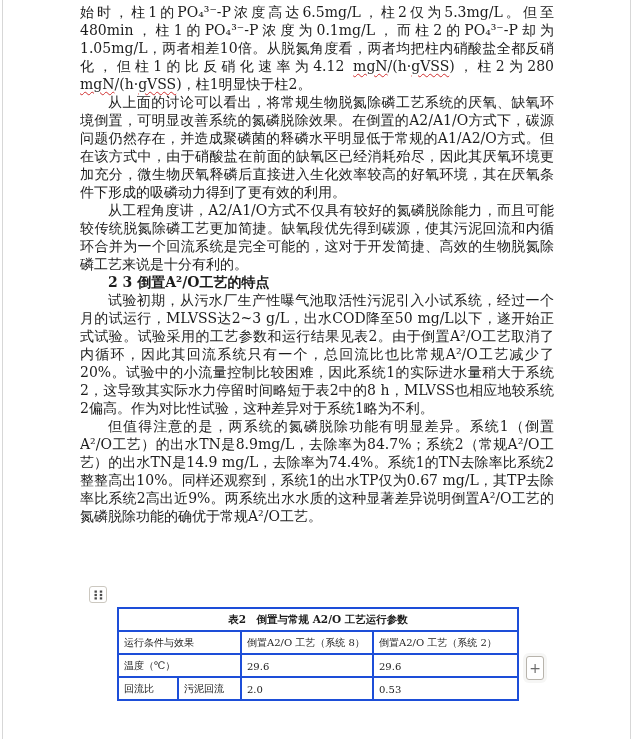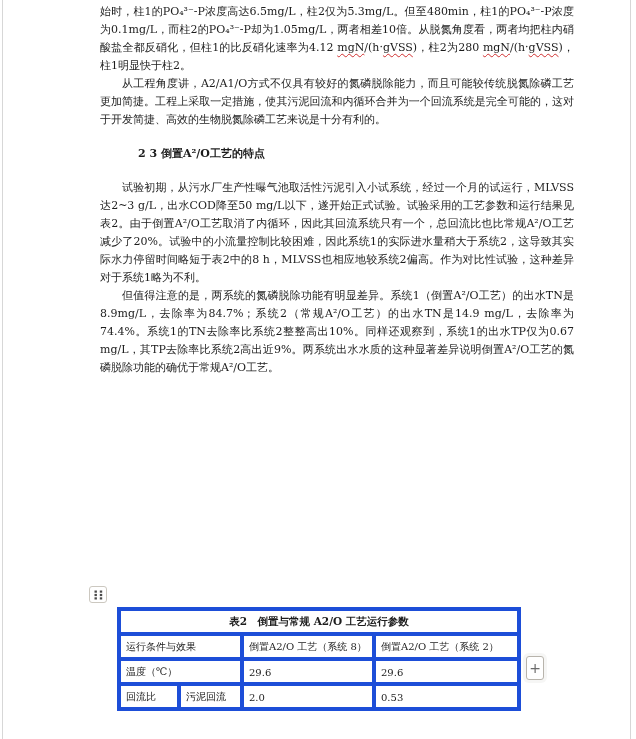--- a/index.html
+++ b/index.html
@@ -6,26 +6,26 @@
   body{
     width:636px;height:739px;position:relative;background:#ffffff;
     font-family:"DejaVu Serif","Liberation Serif",serif;
     color:#1c1c1c;overflow:hidden;
   }
   .page-edge{position:absolute;top:0;width:1px;height:739px;background:#d7d7d7;}
   .edge-left{left:2px;}
   .edge-right{left:630px;}
 
   .doc-text{
-    position:absolute;left:100px;top:3px;width:474px;height:578px;
-    font-size:11px;line-height:18px;text-align:justify;overflow:hidden;
+    position:absolute;left:80px;top:3px;width:474px;height:578px;
+    font-size:14px;line-height:18px;text-align:justify;overflow:hidden;
   }
   .para{margin:0;text-indent:2em;}
   .para.cont{text-indent:0;}
-  .heading{margin:16px;text-indent:2em;font-weight:bold;}
+  .heading{margin:0;text-indent:2em;font-weight:bold;}
   .sq{
     text-decoration-line:underline;
     text-decoration-style:wavy;
     text-decoration-color:#d02f2f;
     text-decoration-thickness:1px;
     text-underline-offset:2px;
   }
 
   .table-region{position:absolute;left:0;top:583px;width:636px;height:156px;}
 
@@ -44,39 +44,40 @@
     box-shadow:0 0 0 3px rgba(240,240,238,0.6);
     cursor:pointer;
   }
 
   table.run-table{
     position:absolute;left:117px;top:24px;width:400px;
     border-collapse:collapse;table-layout:fixed;
     font-size:10px;color:#1c1c1c;
   }
   table.run-table td{
-    border:4px solid #1d4ed8;
+    border:2px solid #1d4ed8;
     padding:3px 5px 2px;height:16px;
     overflow:hidden;white-space:nowrap;
     background:#fff;
   }
   td.title-cell{
     border:1px dashed #b3b3b3;border-bottom:1px solid #8a8a8a;
     text-align:center;font-weight:bold;font-size:10.5px;
   }
 </style>
 </head>
 <body>
 
 <div class="page-edge edge-left"></div>
 <div class="page-edge edge-right"></div>
 
 <div class="doc-text">
   <p class="para cont"><span>始时，柱1的PO₄³⁻-P浓度高达6.5mg/L，柱2仅为5.3mg/L。但至480min，柱1的PO₄³⁻-P浓度为0.1mg/L，而柱2的PO₄³⁻-P却为1.05mg/L，两者相差10倍。从脱氮角度看，两者均把柱内硝酸盐全都反硝化，但柱1的比反硝化速率为4.12 </span><span class="sq">mgN</span><span>/(h·</span><span class="sq">gVSS</span><span>)，柱2为280 </span><span class="sq">mgN</span><span>/(h·</span><span class="sq">gVSS</span><span>)，柱1明显快于柱2。</span></p>
-  <p class="para">从工程角度讲，A2/A1/O方式不仅具有较好的氮磷脱除能力，而且可能较传统脱氮除磷工艺更加简捷。工程上采取一定措施，使其污泥回流和内循环合并为一个回流系统是完全可能的，这对于开发简捷、高效的生物脱氮除磷工艺来说是十分有利的。</p>
+  <p class="para">从上面的讨论可以看出，将常规生物脱氮除磷工艺系统的厌氧、缺氧环境倒置，可明显改善系统的氮磷脱除效果。在倒置的A2/A1/O方式下，碳源问题仍然存在，并造成聚磷菌的释磷水平明显低于常规的A1/A2/O方式。但在该方式中，由于硝酸盐在前面的缺氧区已经消耗殆尽，因此其厌氧环境更加充分，微生物厌氧释磷后直接进入生化效率较高的好氧环境，其在厌氧条件下形成的吸磷动力得到了更有效的利用。</p>
+  <p class="para">从工程角度讲，A2/A1/O方式不仅具有较好的氮磷脱除能力，而且可能较传统脱氮除磷工艺更加简捷。缺氧段优先得到碳源，使其污泥回流和内循环合并为一个回流系统是完全可能的，这对于开发简捷、高效的生物脱氮除磷工艺来说是十分有利的。</p>
   <p class="heading">2 3 倒置A²/O工艺的特点</p>
   <p class="para">试验初期，从污水厂生产性曝气池取活性污泥引入小试系统，经过一个月的试运行，MLVSS达2~3 g/L，出水COD降至50 mg/L以下，遂开始正式试验。试验采用的工艺参数和运行结果见表2。由于倒置A²/O工艺取消了内循环，因此其回流系统只有一个，总回流比也比常规A²/O工艺减少了20%。试验中的小流量控制比较困难，因此系统1的实际进水量稍大于系统2，这导致其实际水力停留时间略短于表2中的8 h，MLVSS也相应地较系统2偏高。作为对比性试验，这种差异对于系统1略为不利。</p>
   <p class="para">但值得注意的是，两系统的氮磷脱除功能有明显差异。系统1（倒置A²/O工艺）的出水TN是8.9mg/L，去除率为84.7%；系统2（常规A²/O工艺）的出水TN是14.9 mg/L，去除率为74.4%。系统1的TN去除率比系统2整整高出10%。同样还观察到，系统1的出水TP仅为0.67 mg/L，其TP去除率比系统2高出近9%。两系统出水水质的这种显著差异说明倒置A²/O工艺的氮磷脱除功能的确优于常规A²/O工艺。</p>
 </div>
 
 <div class="table-region">
 
   <div class="handle-btn">
     <svg width="9" height="10" viewBox="0 0 9 10">
       <g fill="#4a4a4a">

